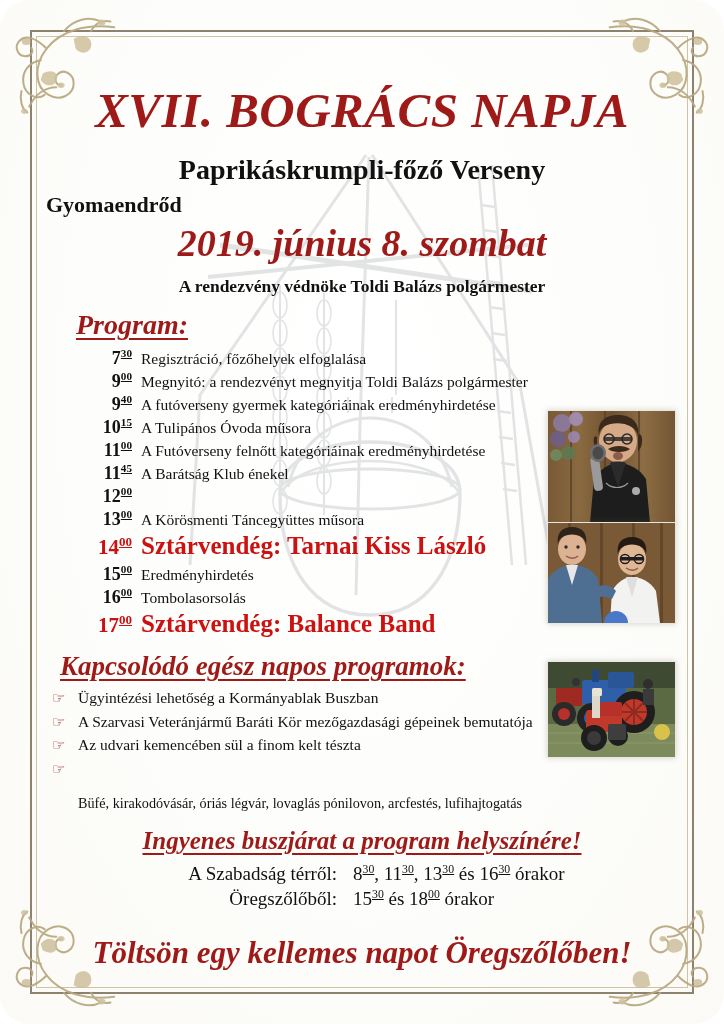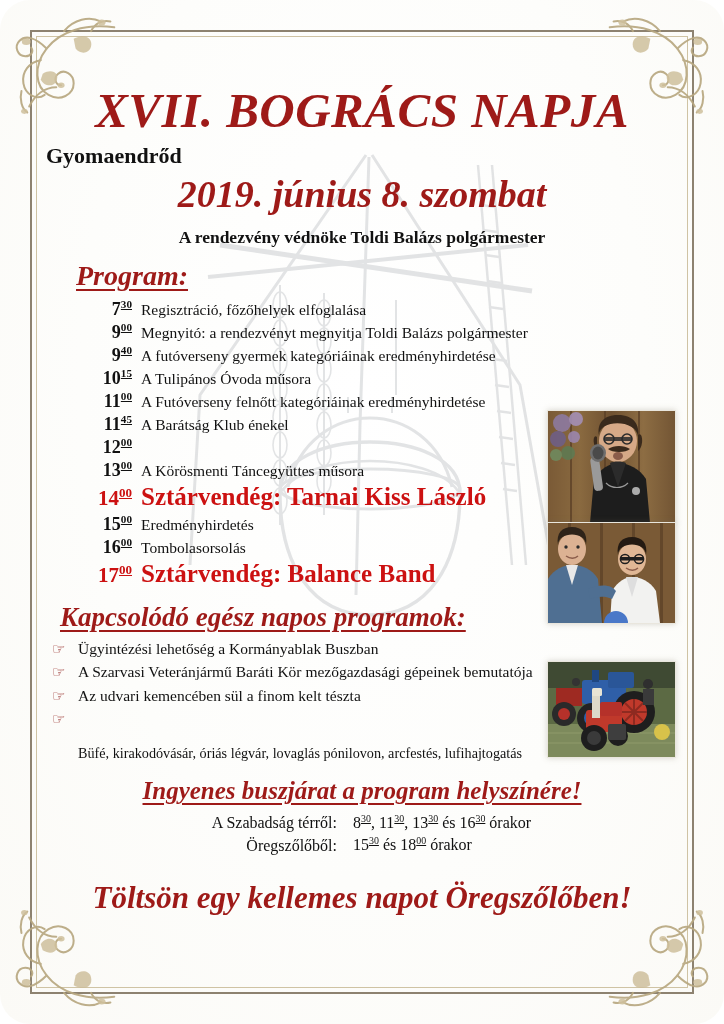--- a/index.html
+++ b/index.html
@@ -100,21 +100,21 @@
   .ad-row.small .ad-text{font-size:14.2px;margin-top:36px;}
 
   
   #bus-heading{
     text-align:center;font-style:italic;font-weight:bold;
     font-size:25px;color:#9e1a18;margin:14px 0 8px 0;
     text-decoration:underline;text-decoration-thickness:2px;
     text-underline-offset:4px;
   }
   .bus-line{display:flex;justify-content:center;align-items:baseline;
-            font-size:16px;color:#111;margin-bottom:3px;}
+            font-size:19px;color:#111;margin-bottom:3px;}
   .bus-from{width:212px;text-align:right;padding-right:16px;}
   .bus-times{width:246px;text-align:left;}
 
   #closing{
     text-align:center;font-style:italic;font-weight:bold;
     font-size:31px;color:#9e1a18;margin-top:26px;line-height:1.1;
   }
 
   
   .photo{position:absolute;border:1px solid #e9e6dd;
@@ -386,20 +386,21 @@
         <rect x="95" y="27" width="11" height="16" fill="#3a3a3a"></rect>
       <circle cx="114" cy="70" r="8" fill="#d8c24a"></circle>
       <circle cx="28" cy="20" r="4" fill="#333"></circle>
     </svg>
   </div>
 
   <div id="content">
 
     <h1 class="title">XVII. BOGRÁCS NAPJA</h1>
 
+    <div class="subtitle">Paprikáskrumpli-főző Verseny</div>
     <div class="city">Gyomaendrőd</div>
     <div class="date">2019. június 8. szombat</div>
     <div class="patron">A rendezvény védnöke Toldi Balázs polgármester</div>
 
     <h2 class="sec-head" id="program-heading">Program:</h2>
 
     <ul id="program-list">
         <li class="prog-row">
           <span class="prog-time">7<sup class="mins">30</sup></span>
           <span class="prog-text">Regisztráció, főzőhelyek elfoglalása</span>

